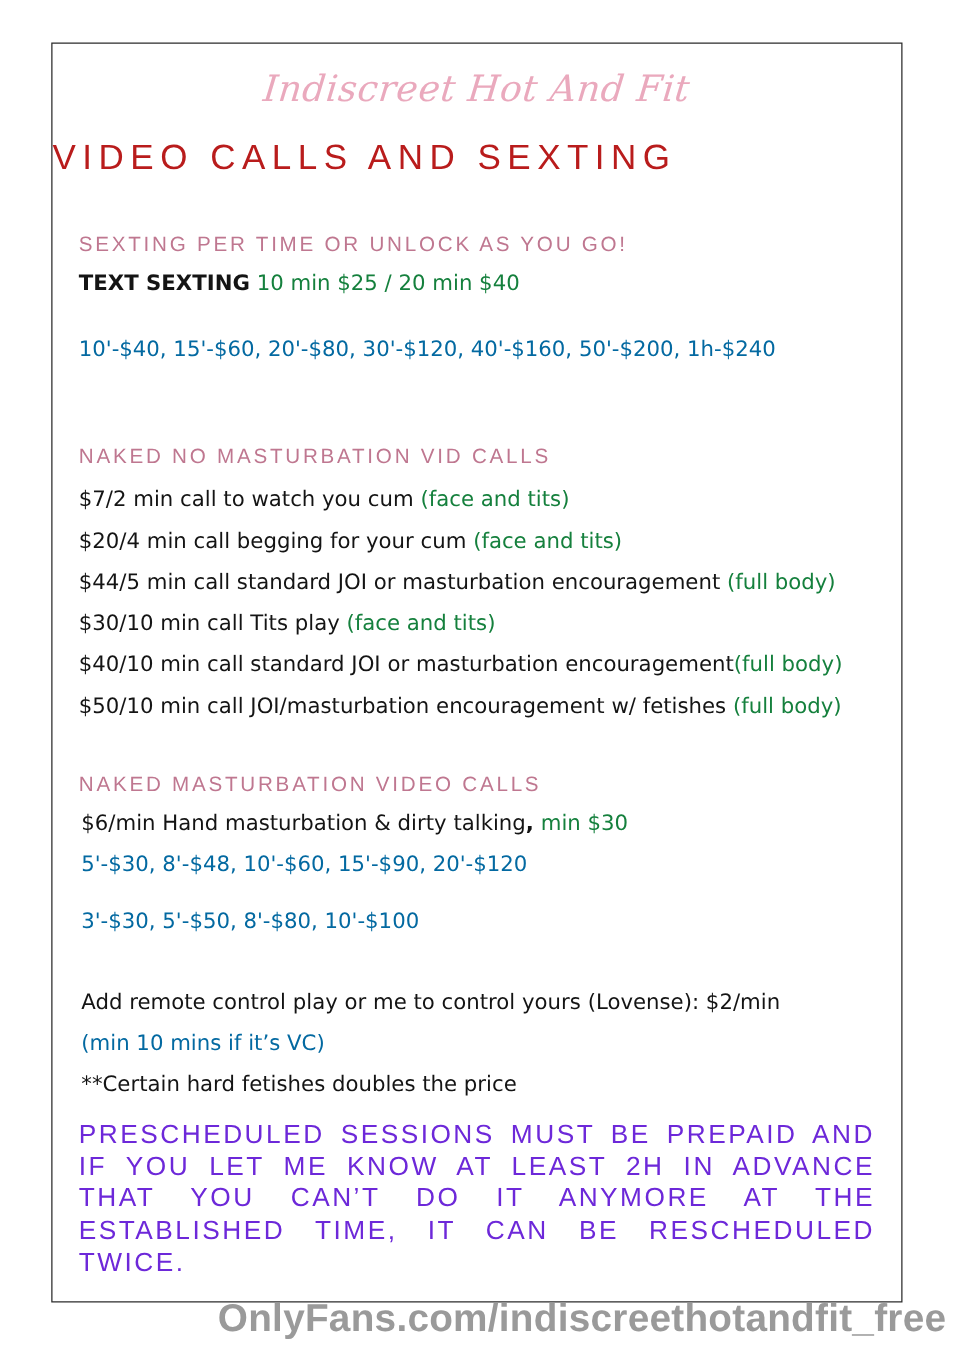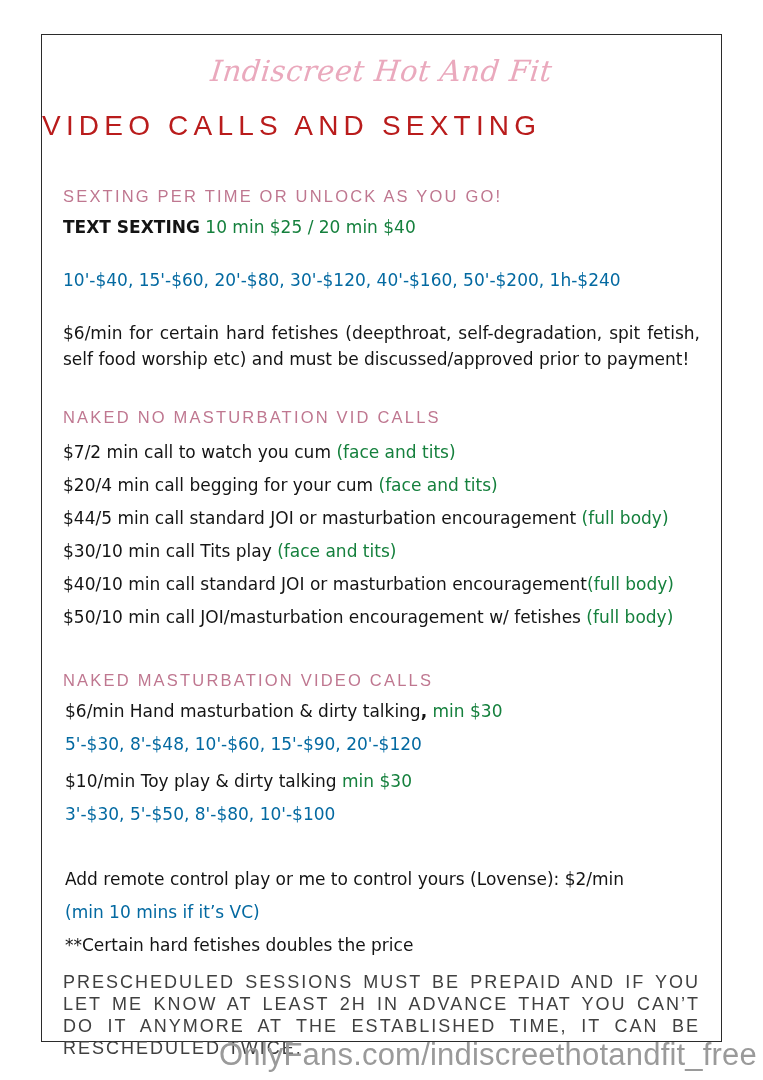--- a/index.html
+++ b/index.html
@@ -96,22 +96,22 @@
   .para-justify {
     font-family: "DejaVu Sans", sans-serif;
     font-size: 17px;
     line-height: 1.52;
     color: #141414;
     text-align: justify;
     text-align-last: left;
   }
   .policy {
     font-family: "Liberation Sans", sans-serif;
-    font-size: 18px;
-    color: #404040;
+    font-size: 21px;
+    color: #6d28d9;
     letter-spacing: 2.0px;
     line-height: 1.22;
     text-align: justify;
     text-align-last: left;
   }
 
   .gap-8  { height: 8px; }
   .gap-12 { height: 12px; }
   .gap-14 { height: 14px; }
   .gap-20 { height: 20px; }
@@ -127,20 +127,21 @@
     left: 0;
     right: 0;
     bottom: 7px;
     text-align: right;
     padding-right: 6px;
     font-family: "Liberation Sans", sans-serif;
     font-size: 31px;
     color: #9a9a9a;
     letter-spacing: 0.2px;
     white-space: nowrap;
+    font-weight: bold;
   }
 </style>
 </head>
 <body>
 
 <div class="card">
 
   <div class="brand-script">Indiscreet Hot And Fit</div>
 
   <div class="page-title">VIDEO CALLS AND SEXTING</div>
@@ -150,21 +151,20 @@
     <div class="sec-head">SEXTING PER TIME OR UNLOCK AS YOU GO!</div>
     <div class="gap-8"></div>
     <div class="ln"><b>TEXT SEXTING</b><span class="muted"> 10 min $25 / 20 min $40</span></div>
 
     <div class="gap-28"></div>
 
     <div class="muted-line">10'-$40, 15'-$60, 20'-$80, 30'-$120, 40'-$160, 50'-$200, 1h-$240</div>
 
     <div class="gap-28"></div>
 
-    <div class="para-justify">$6/min for certain hard fetishes (deepthroat, self-degradation, spit fetish, self food worship etc) and must be discussed/approved prior to payment!</div>
 
     <div class="gap-34"></div>
 
     <div class="sec-head">NAKED NO MASTURBATION VID CALLS</div>
     <div class="gap-12"></div>
 
     <div class="ln"><span>$7/2 min call to watch you cum </span><span class="muted">(face and tits)</span></div>
     <div class="gap-8"></div>
     <div class="ln"><span>$20/4 min call begging for your cum </span><span class="muted">(face and tits)</span></div>
     <div class="gap-8"></div>
@@ -177,21 +177,20 @@
     <div class="ln"><span>$50/10 min call JOI/masturbation encouragement w/ fetishes </span><span class="muted">(full body)</span></div>
 
     <div class="gap-40"></div>
 
     <div class="sec-head">NAKED MASTURBATION VIDEO CALLS</div>
     <div class="gap-8"></div>
     <div class="ln indent"><span>$6/min Hand masturbation &amp; dirty talking</span><b>,</b><span class="muted"> min $30</span></div>
     <div class="gap-8"></div>
     <div class="muted-line indent">5'-$30, 8'-$48, 10'-$60, 15'-$90, 20'-$120</div>
     <div class="gap-12"></div>
-    <div class="ln indent"><span>$10/min Toy play &amp; dirty talking</span><span class="muted"> min $30</span></div>
     <div class="gap-8"></div>
     <div class="muted-line indent">3'-$30, 5'-$50, 8'-$80, 10'-$100</div>
 
     <div class="gap-40"></div>
 
     <div class="ln indent">Add remote control play or me to control yours (Lovense): $2/min</div>
     <div class="gap-8"></div>
     <div class="muted-line indent">(min 10 mins if it’s VC)</div>
     <div class="gap-8"></div>
     <div class="ln indent">**Certain hard fetishes doubles the price</div>

